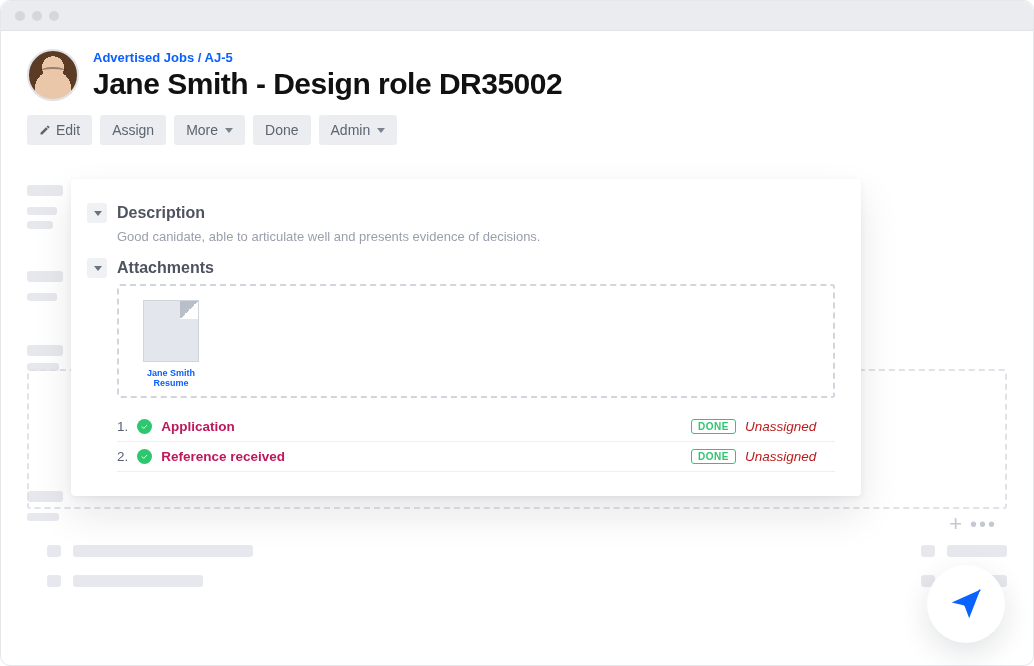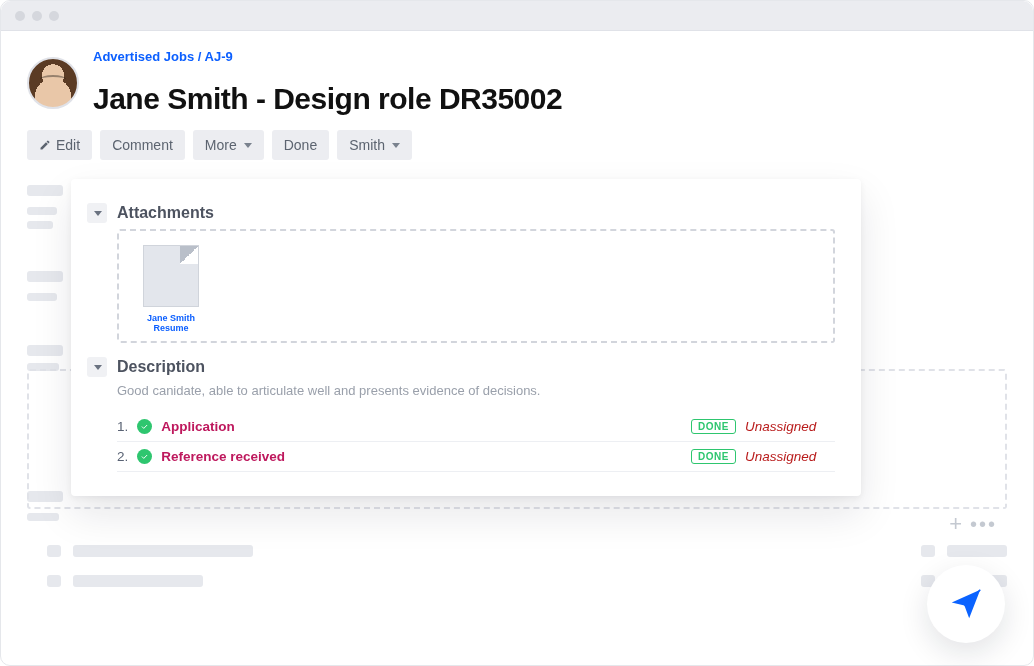--- a/index.html
+++ b/index.html
@@ -63,21 +63,20 @@
     font-size: 13px;
     font-weight: 700;
     color: #0b5fff;
   }
   .breadcrumb .sep { color: #0b5fff; }
   .page-title {
     font-size: 30px;
     font-weight: 900;
     letter-spacing: -0.5px;
     color: #111;
-    margin-top: 16px;
   }
   .toolbar {
     display: flex;
     gap: 8px;
     margin-bottom: 16px;
   }
   .btn {
     background: #ecedf1;
     color: #5c6470;
     font-size: 14px;
@@ -192,45 +191,45 @@
     <span class="traffic-dot"></span>
   </div>
 
   <div class="content">
     <div class="header-row">
       <div class="avatar"></div>
       <div class="title-block">
         <div class="breadcrumb">
           <span>Advertised Jobs</span>
           <span class="sep"> / </span>
-          <span>AJ-9</span>
+          <span>AJ-5</span>
         </div>
         <h1 class="page-title">Jane Smith - Design role DR35002</h1>
       </div>
     </div>
 
     <div class="toolbar">
       <button class="btn">
         <svg viewBox="0 0 24 24">
             <path d="M3 17.25V21h3.75l11-11-3.75-3.75-11 11zM20.7 7.04a1 1 0 0 0 0-1.41l-2.33-2.33a1 1 0 0 0-1.41 0l-1.83 1.83 3.75 3.75 1.82-1.84z"></path>
           </svg>
         <span>Edit</span>
       </button>
       <button class="btn">
-          <span>Comment</span>
+          <span>Assign</span>
         </button>
       <button class="btn">
         <span>More</span>
         <span class="caret-down"></span>
       </button>
       <button class="btn">
           <span>Done</span>
         </button>
       <button class="btn">
-        <span>Smith</span>
+        <span>Admin</span>
         <span class="caret-down"></span>
       </button>
     </div>
   </div>
 
   <div class="skel l1"></div>
   <div class="skel l2"></div>
   <div class="skel l3"></div>
   <div class="skel l4"></div>
   <div class="skel l5"></div>
@@ -261,41 +260,41 @@
     <div class="bg-pill" style="width:60px"></div>
   </div>
 
   <div class="card">
 
     <div class="section">
       <div class="sec-header">
         <span class="chevron-btn">
             <span class="caret-down"></span>
           </span>
+        <span class="sec-title">Description</span>
+      </div>
+      <div class="sec-body">
+        <p class="desc-text">Good canidate, able to articulate well and presents evidence of decisions.</p>
+      </div>
+    </div>
+
+    <div class="section">
+      <div class="sec-header">
+        <span class="chevron-btn">
+            <span class="caret-down"></span>
+          </span>
         <span class="sec-title">Attachments</span>
       </div>
       <div class="sec-body">
         <div class="attach-zone">
           <div class="file-tile">
             <div class="file-icon"></div>
             <div class="file-label">Jane Smith Resume</div>
           </div>
         </div>
-      </div>
-    </div>
-
-    <div class="section">
-      <div class="sec-header">
-        <span class="chevron-btn">
-            <span class="caret-down"></span>
-          </span>
-        <span class="sec-title">Description</span>
-      </div>
-      <div class="sec-body">
-        <p class="desc-text">Good canidate, able to articulate well and presents evidence of decisions.</p>
       </div>
     </div>
 
     <div class="section" style="margin-bottom:0">
       <ul class="subtask-list">
         <li class="subtask-row">
           <span class="row-num">1.</span>
           <span class="check-circle">
               <svg viewBox="0 0 24 24">
                 <polyline points="5 12 10 17 19 8"></polyline>

